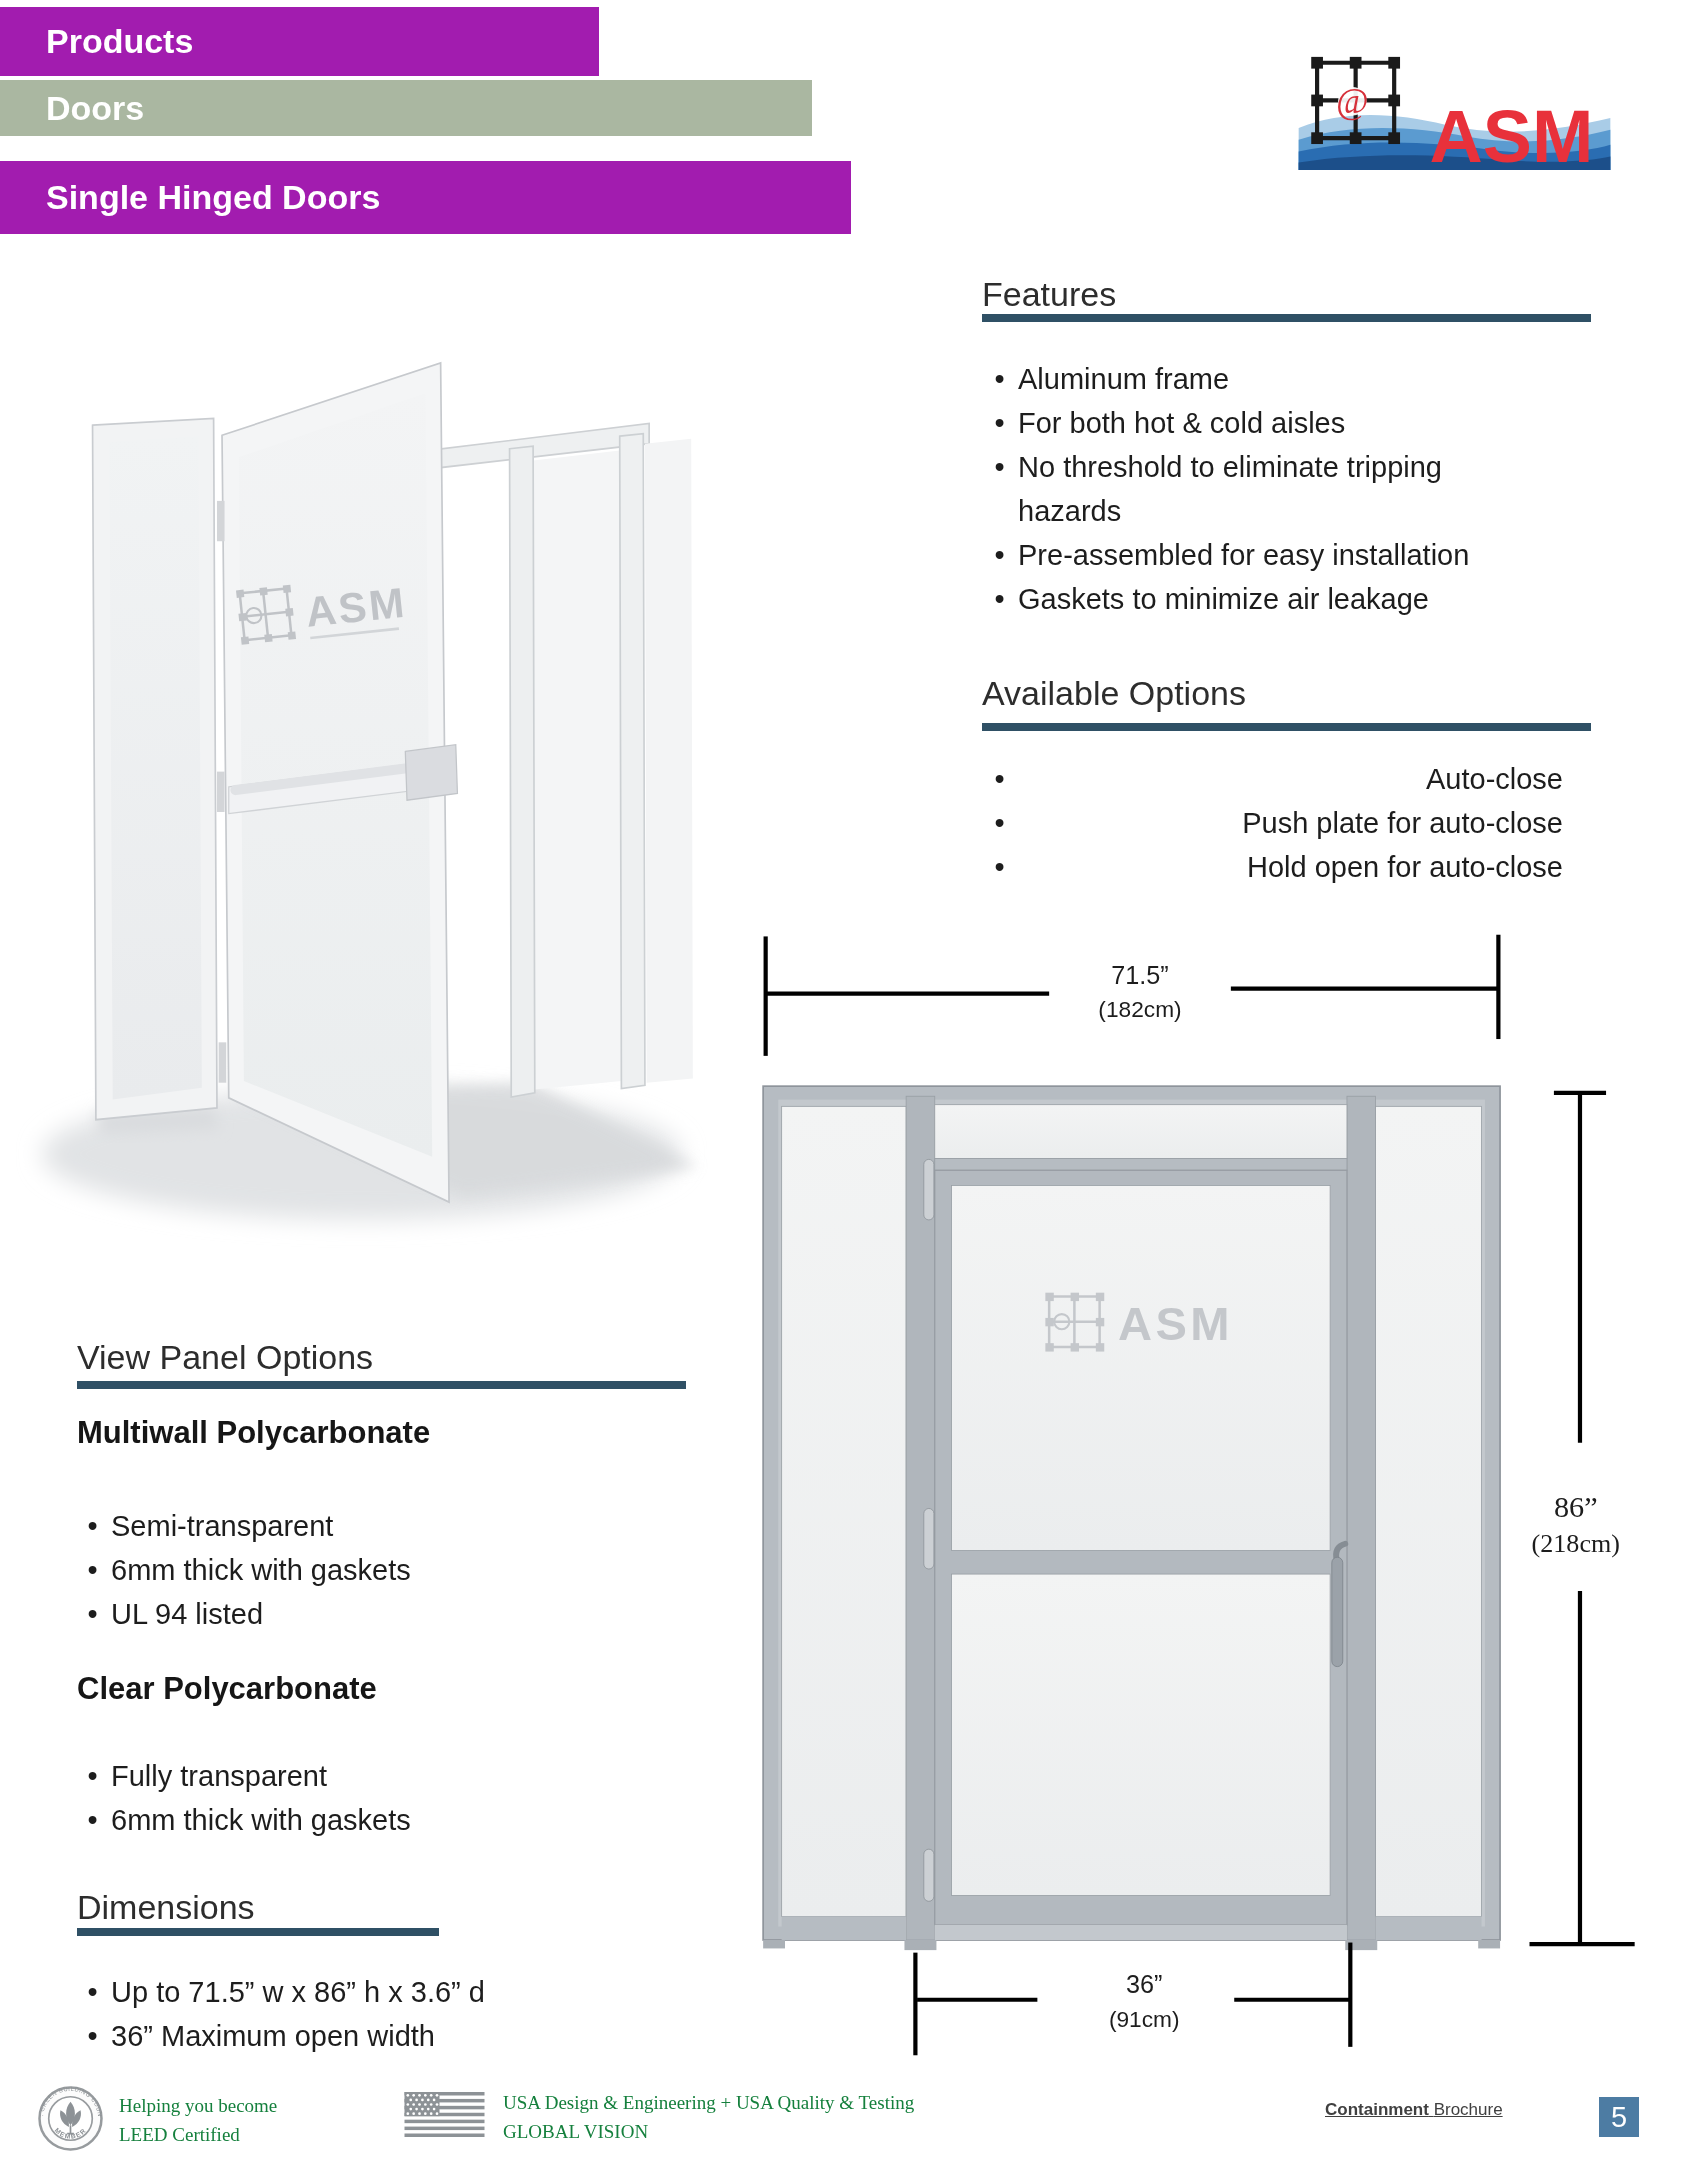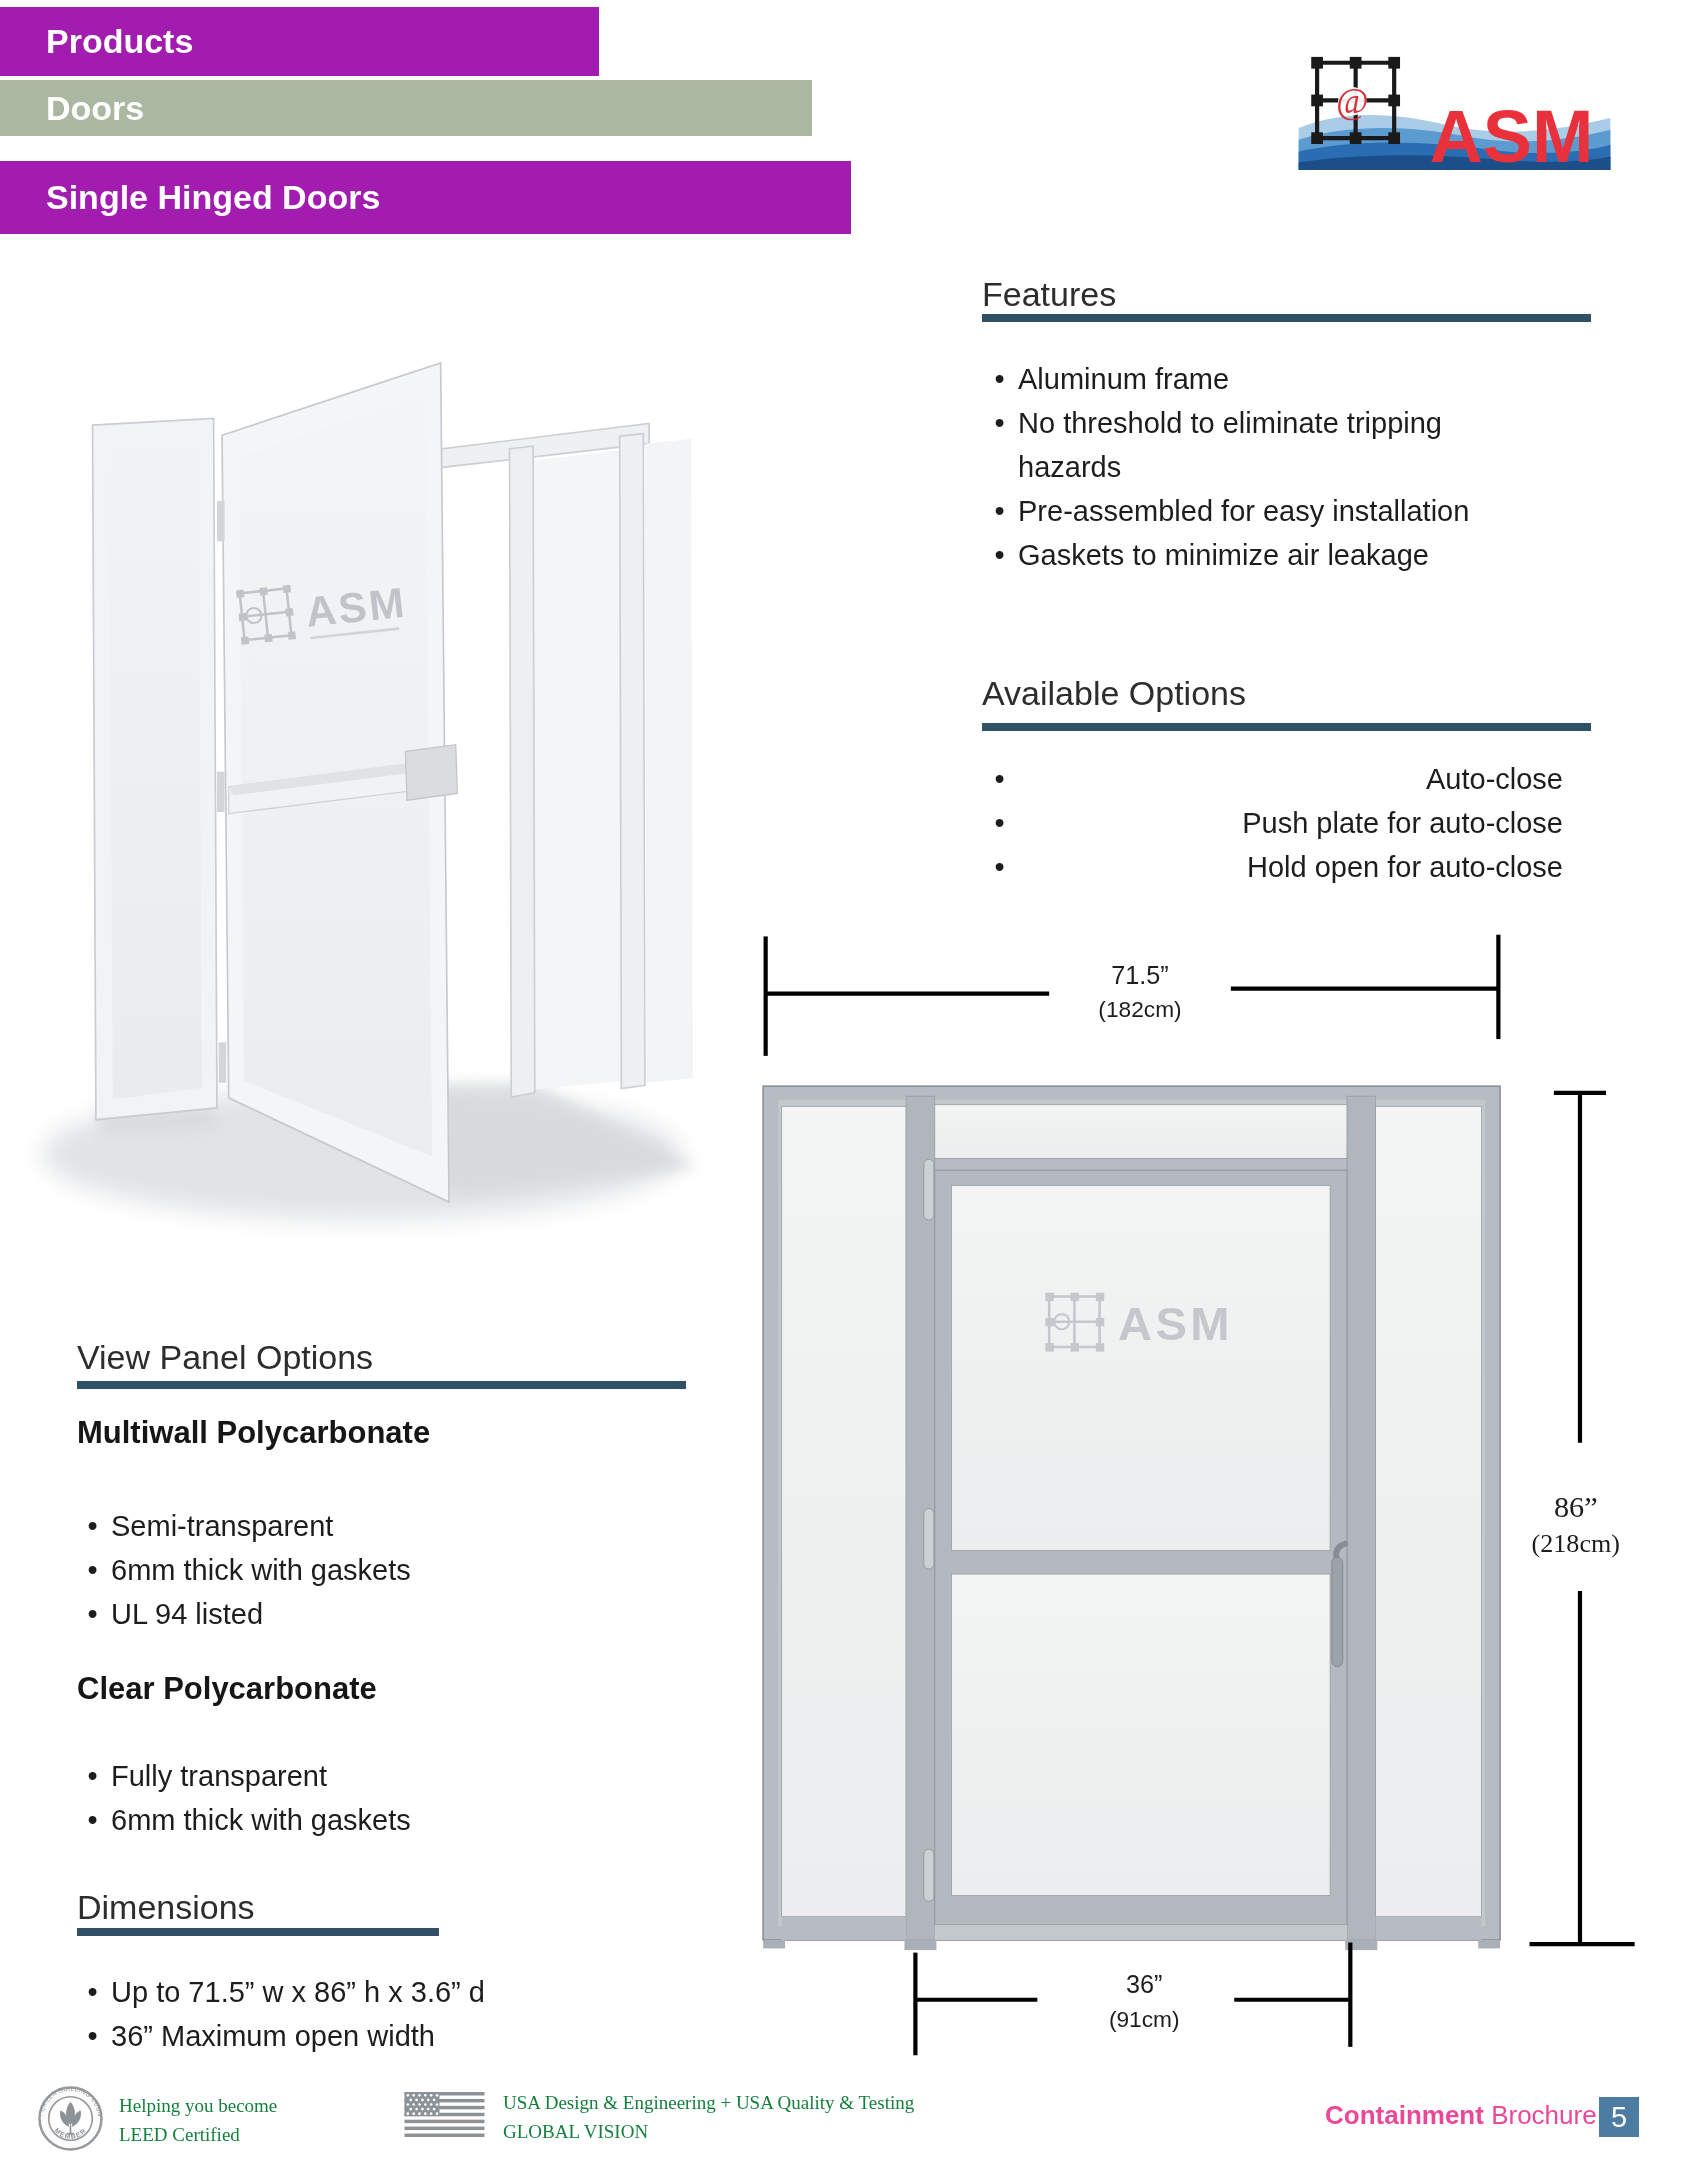--- a/index.html
+++ b/index.html
@@ -15,21 +15,21 @@
   
   .sec-heading{position:absolute;font-size:34px;font-weight:400;color:#2d2d2d;line-height:1.1;}
   .sub-heading{position:absolute;font-size:31px;font-weight:700;color:#161616;line-height:1.1;}
   .underline{position:absolute;height:7.6px;background:#2f5065;}
   
   ul.blist{position:absolute;list-style:none;margin:0;padding:0;font-size:29px;color:#1d1d1d;}
   ul.blist li{position:relative;padding-left:27px;line-height:44px;}
   ul.blist li::before{content:"\2022";position:absolute;left:3.4px;top:0;font-size:29px;color:#1d1d1d;}
   
   .footer-serif{position:absolute;font-family:"Liberation Serif", serif;color:#15803d;font-size:19px;line-height:29px;}
-  .brochure{position:absolute;font-size:26px;color:#ec4899;font-weight:400;}
+  .brochure{position:absolute;font-size:17px;color:#404040;font-weight:400;text-decoration:underline;}
   .brochure .b{font-weight:700;}
   .pagenum{position:absolute;width:40px;height:40px;background:#4d7ca3;color:#ffffff;
            font-size:29px;display:flex;align-items:center;justify-content:center;}
   svg{position:absolute;overflow:visible;}
   svg text{font-family:"Liberation Sans", sans-serif;}
   svg text.serif{font-family:"Liberation Serif", serif;}
 </style>
 </head>
 <body>
 
@@ -138,20 +138,21 @@
       <text x="76" y="48" font-size="50" font-weight="700" fill="#c0c3c7" letter-spacing="3">ASM</text>
       <rect x="78" y="60" width="106" height="3" fill="#d2d5d8"></rect>
     </g>
   </g>
 </svg>
 
 <div class="sec-heading" style="left:982px;top:276px;">Features</div>
 <div class="underline" style="left:982px;top:314px;width:609px;"></div>
 <ul class="blist" style="left:991px;top:357px;width:555px;">
   <li>Aluminum frame</li>
+  <li>For both hot &amp; cold aisles</li>
   <li>No threshold to eliminate tripping hazards</li>
   <li>Pre-assembled for easy installation</li>
   <li>Gaskets to minimize air leakage</li>
 </ul>
 
 <div class="sec-heading" style="left:982px;top:675px;">Available Options</div>
 <div class="underline" style="left:982px;top:723px;width:609px;"></div>
 <ul class="blist" style="left:991px;top:757px;width:572px;text-align:right;">
   <li>Auto-close</li>
   <li>Push plate for auto-close</li>

